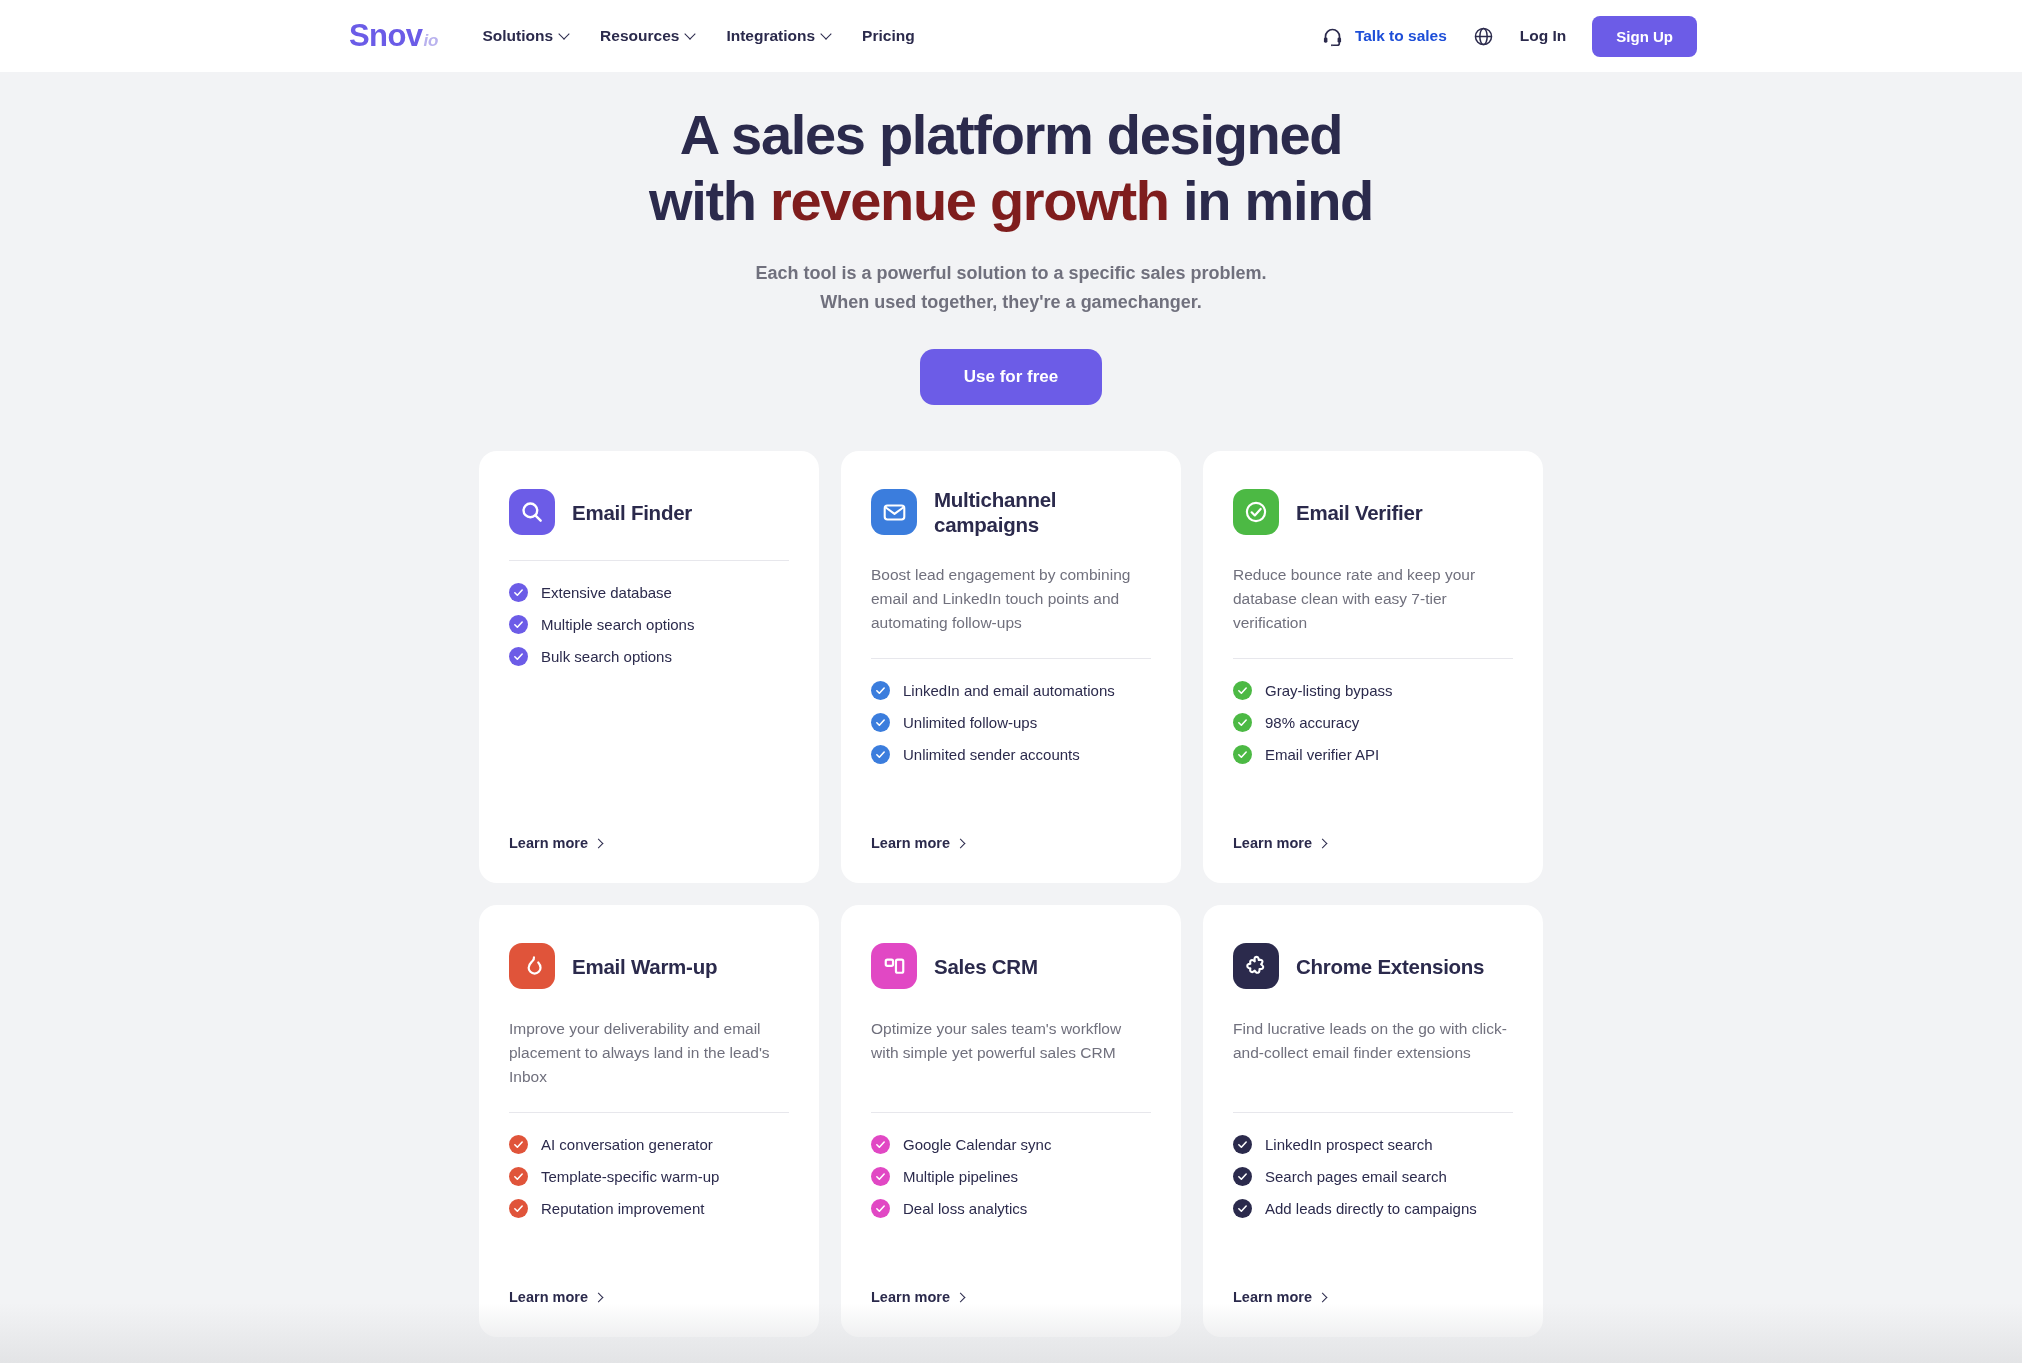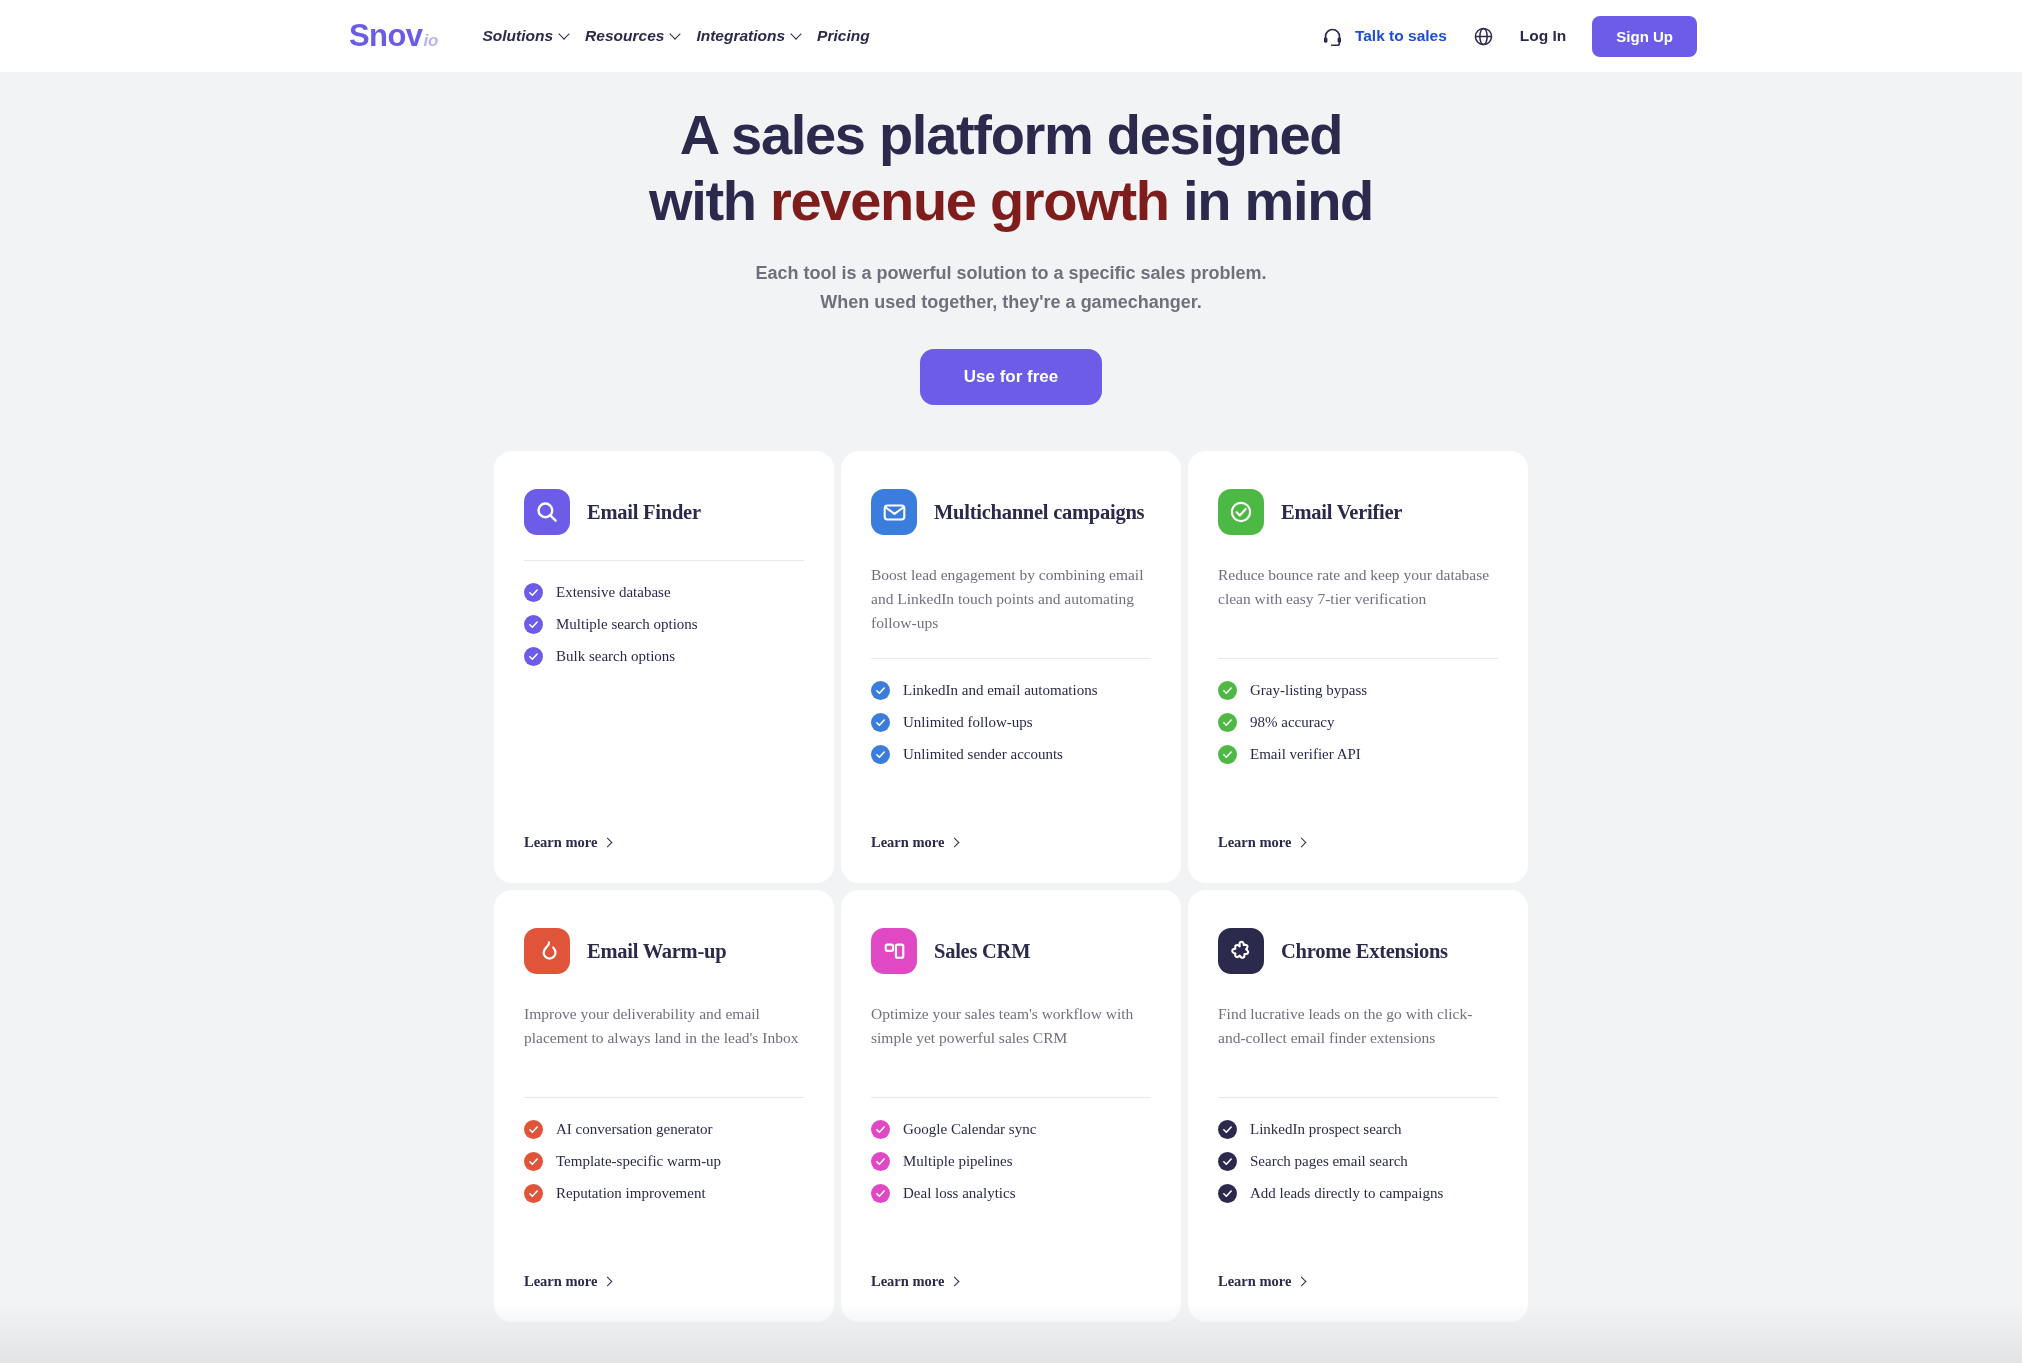--- a/index.html
+++ b/index.html
@@ -50,22 +50,21 @@
     font-style: italic;
     font-weight: 600;
     color: #b9b2ee;
     letter-spacing: 0;
     margin-left: 1px;
   }
 
   .main-nav {
     display: flex;
     align-items: center;
-    gap: 16px;
-    font-style: italic;
+    gap: 31px;
   }
   .nav-item {
     display: flex;
     align-items: center;
     gap: 7px;
     font-size: 15.5px;
     font-weight: 600;
     color: #2b2a4c;
     cursor: pointer;
     white-space: nowrap;
@@ -158,23 +157,22 @@
     cursor: pointer;
     font-family: inherit;
   }
 
   
   .grid {
     width: 1063px;
     margin: 46px auto 0;
     display: grid;
     grid-template-columns: repeat(3, 340px);
-    gap: 7px;
+    gap: 22px;
     justify-content: center;
-    font-family: Liberation Serif, serif;
   }
 
   .card {
     background: #ffffff;
     border-radius: 18px;
     padding: 34px 30px 0 30px;
     height: 432px;
     display: flex;
     flex-direction: column;
     position: relative;

